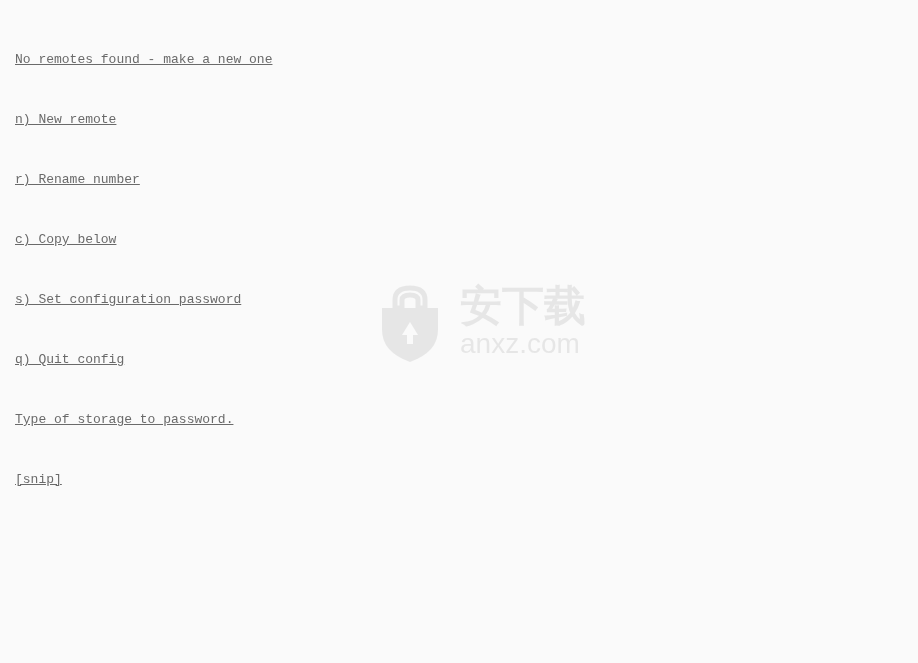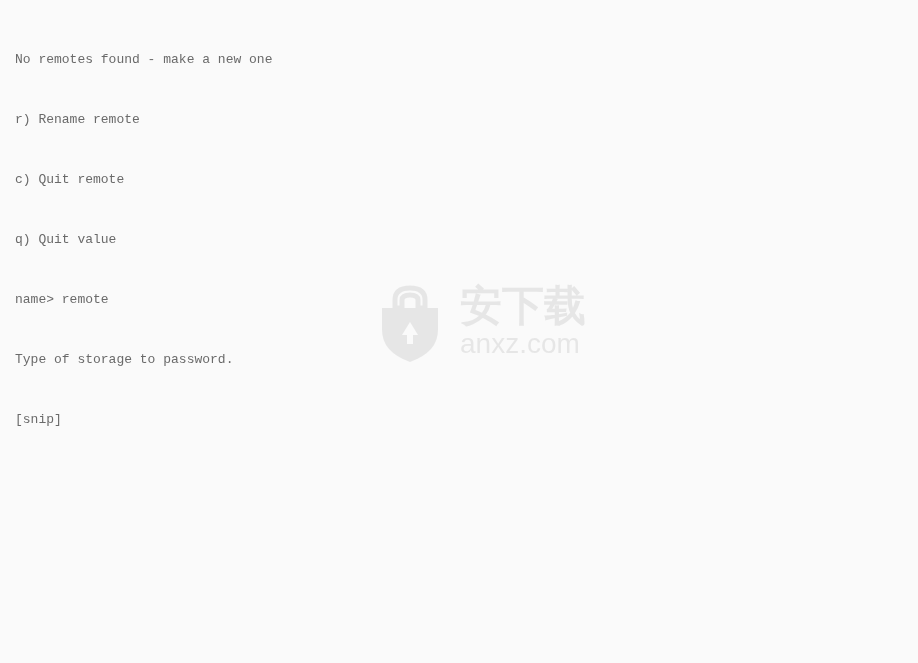--- a/index.html
+++ b/index.html
@@ -19,20 +19,21 @@
       height: 663px;
       overflow: hidden;
     }
     .terminal-output {
       white-space: pre;
       position: relative;
       z-index: 2;
     }
     .terminal-line {
       display: block;
+      text-decoration: underline;
     }
     .watermark {
       position: absolute;
       top: 280px;
       left: 370px;
       z-index: 1;
       opacity: 0.45;
       display: flex;
       align-items: center;
       gap: 10px;
@@ -72,24 +73,25 @@
     <rect x="37" y="52" width="6" height="12" fill="#fafafa"></rect>
   </svg>
   <div class="watermark-text">
     <span class="watermark-cn">安下载</span>
     <span class="watermark-url">anxz.com</span>
   </div>
 </div>
 
 <div class="terminal-output">
   <span class="terminal-line">No remotes found - make a new one</span>
-  <span class="terminal-line">r) Rename remote</span>
-  <span class="terminal-line">c) Quit remote</span>
-  <span class="terminal-line">q) Quit value</span>
-  <span class="terminal-line">name&gt; remote</span>
+  <span class="terminal-line">n) New remote</span>
+  <span class="terminal-line">r) Rename number</span>
+  <span class="terminal-line">c) Copy below</span>
+  <span class="terminal-line">s) Set configuration password</span>
+  <span class="terminal-line">q) Quit config</span>
   <span class="terminal-line">Type of storage to password.</span>
   <span class="terminal-line">[snip]</span>
   
   
   
   
   
   
   
   

